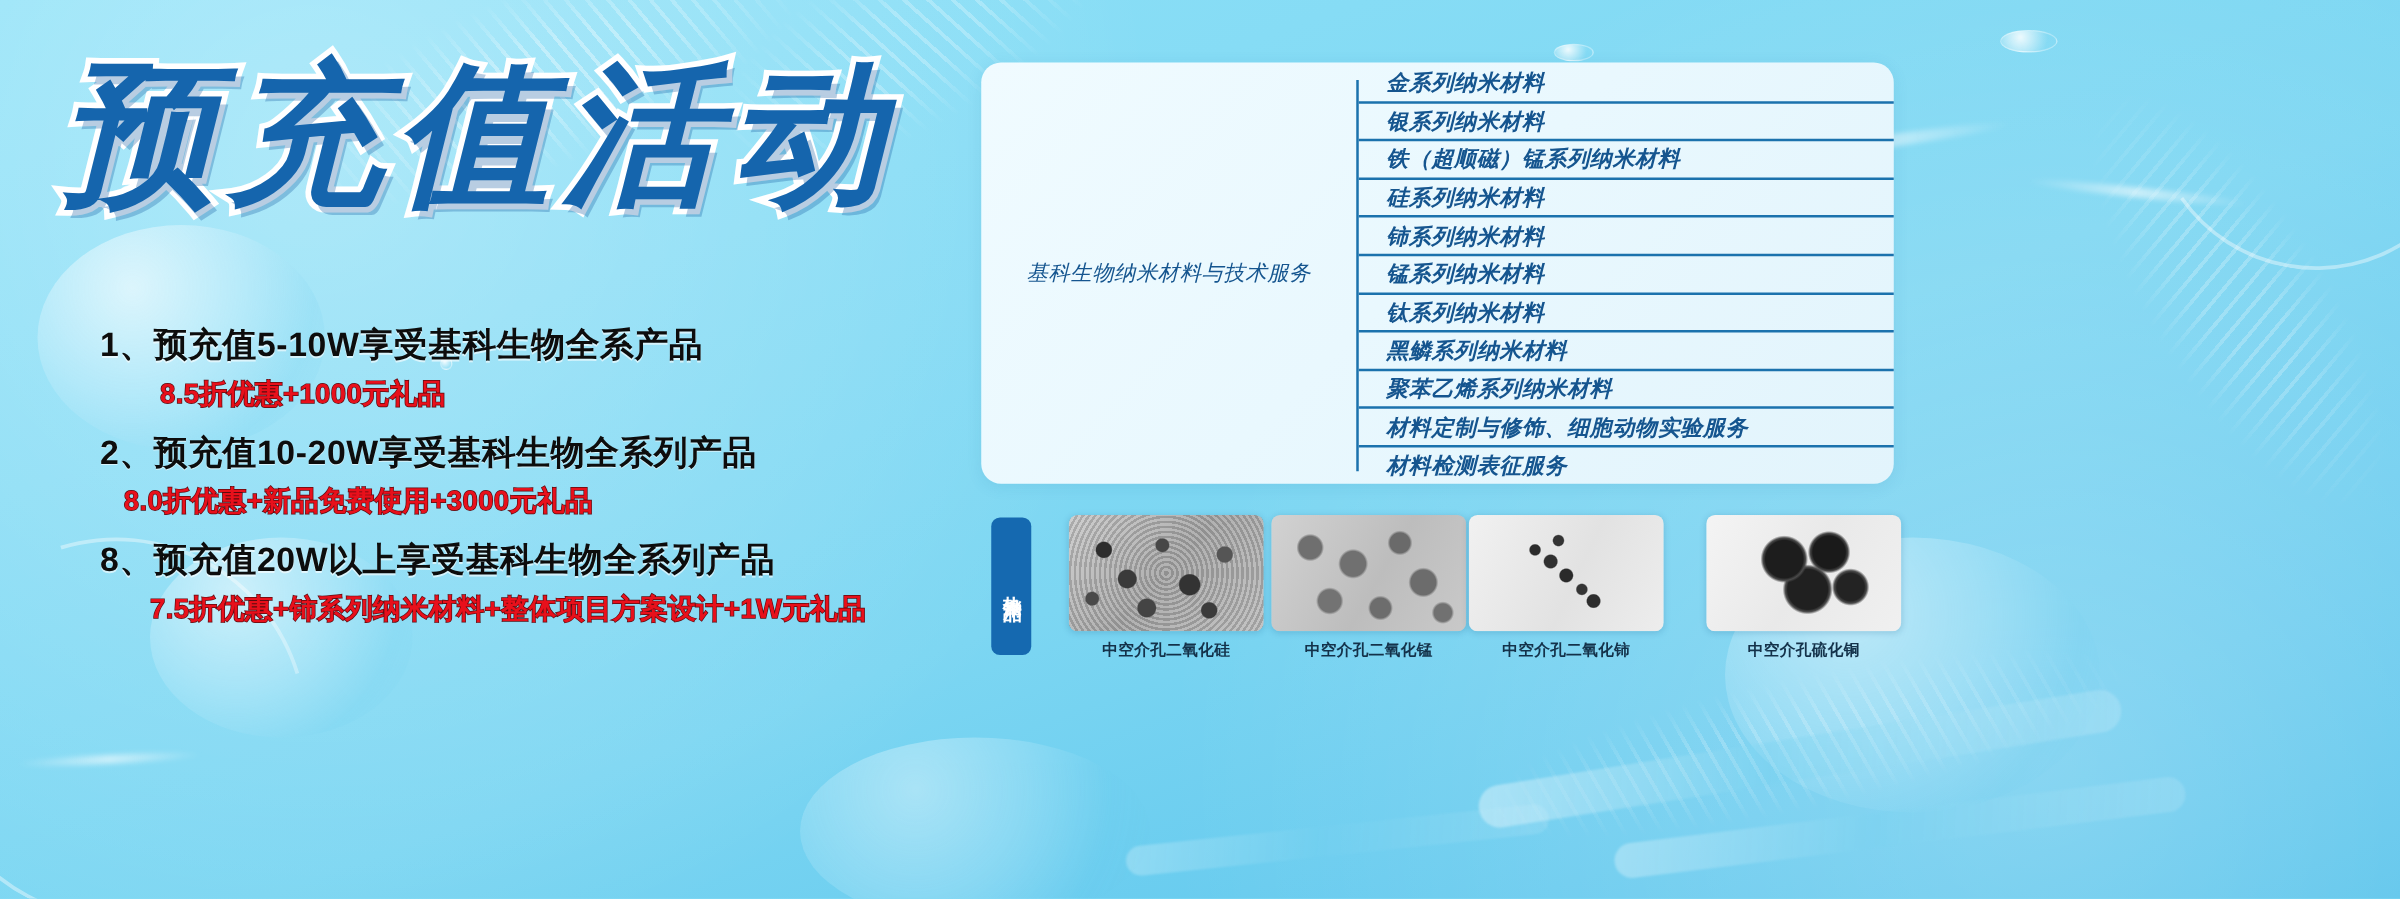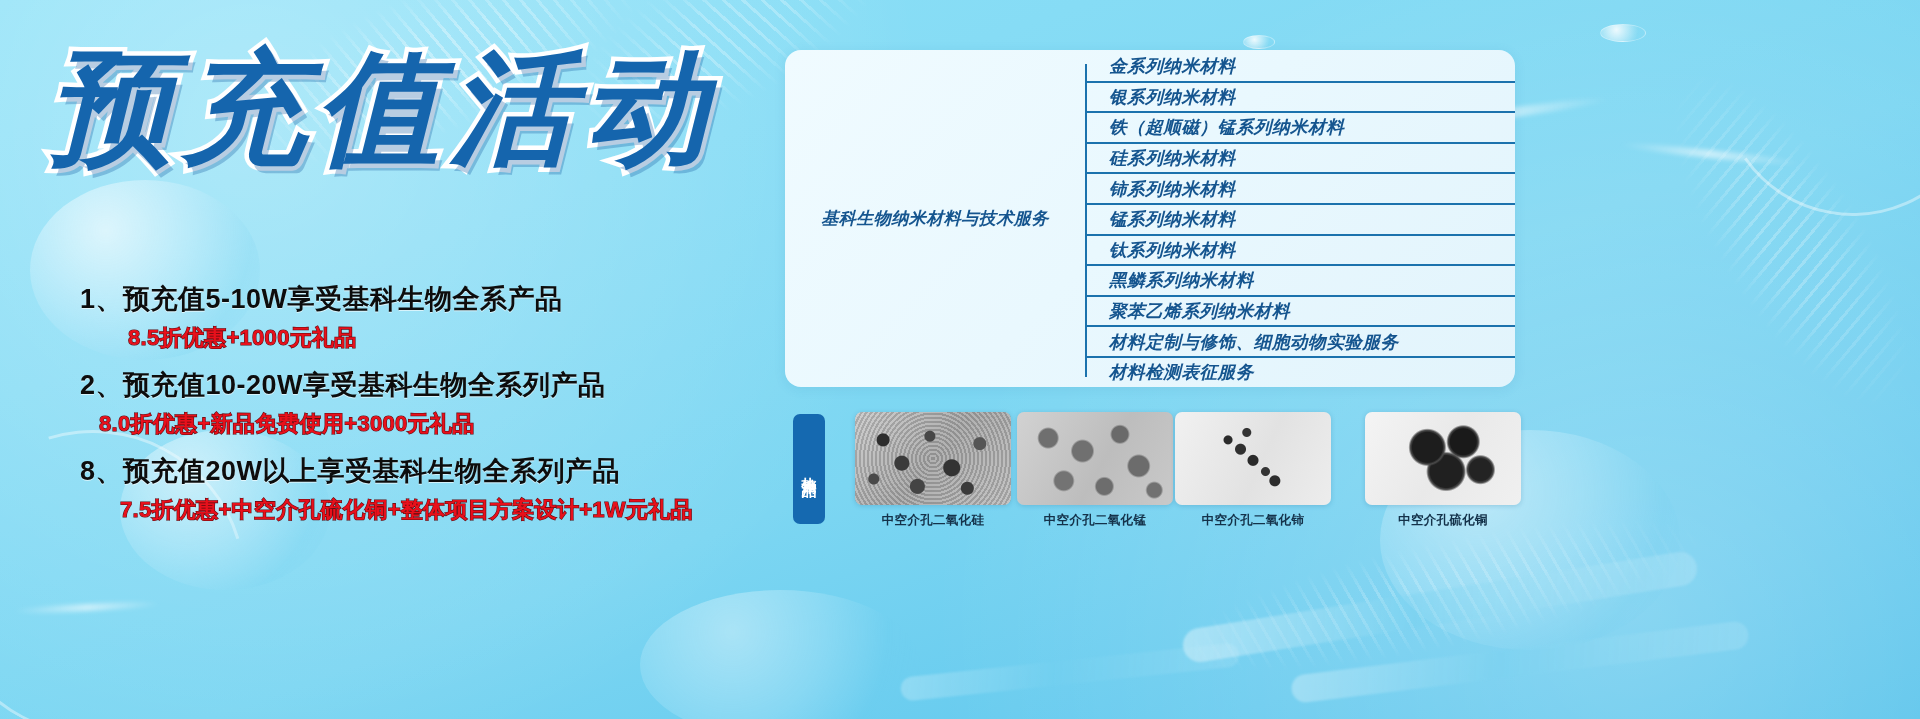--- a/index.html
+++ b/index.html
@@ -58,21 +58,21 @@
     font-size:124px;line-height:1;font-weight:bold;font-style:italic;
     letter-spacing:10px;
     color:#1565ad;
     -webkit-text-stroke:9px #ffffff;
     paint-order:stroke fill;
     text-shadow:5px 7px 0 rgba(21,90,160,.30);
     white-space:nowrap;
   }
 
   
-  #offers{position:absolute;left:80px;top:279px;width:740px;}
+  #offers{position:absolute;left:80px;top:256px;width:740px;}
   .offer{margin-bottom:10px;}
   .offer-title{
     font-size:27px;font-weight:bold;color:#0d0d0d;
     letter-spacing:.5px;line-height:1.5;
     text-shadow:0 1px 0 rgba(255,255,255,.6);
     white-space:nowrap;
   }
   .offer-detail{
     font-size:22px;font-weight:bold;color:#e8101b;
     letter-spacing:.3px;line-height:1.62;margin-left:46px;
@@ -90,21 +90,21 @@
     border-radius:16px;
     background:linear-gradient(135deg,#f0fbff 0%,#e9f8fe 48%,#e2f4fc 100%);
     box-shadow:0 2px 12px rgba(30,110,160,.10);
     display:flex;
   }
   #services-left{
     width:300px;display:flex;align-items:center;justify-content:center;
     padding:0 10px;box-sizing:border-box;
   }
   #services-left-label{
-    font-size:17px;font-weight:bold;font-style:italic;color:#15558f;
+    font-size:17px;font-weight:normal;font-style:italic;color:#15558f;
     letter-spacing:.5px;text-align:center;line-height:1.4;
     white-space:nowrap;
   }
   #services-divider{
     width:2px;background:#1b72ad;margin:14px 0 10px 0;flex:0 0 2px;
   }
   #services-list{
     flex:1;padding:2px 0 0 0;box-sizing:border-box;
     display:flex;flex-direction:column;
   }
@@ -227,21 +227,21 @@
     <div class="offer">
       <div class="offer-title">1、预充值5-10W享受基科生物全系产品</div>
       <div class="offer-detail">8.5折优惠+1000元礼品</div>
     </div>
     <div class="offer">
       <div class="offer-title">2、预充值10-20W享受基科生物全系列产品</div>
       <div class="offer-detail">8.0折优惠+新品免费使用+3000元礼品</div>
     </div>
     <div class="offer">
       <div class="offer-title">8、预充值20W以上享受基科生物全系列产品</div>
-      <div class="offer-detail">7.5折优惠+中空介孔硫化铜+整体项目方案设计+1W元礼品</div>
+      <div class="offer-detail">7.5折优惠+铈系列纳米材料+整体项目方案设计+1W元礼品</div>
     </div>
   </div>
 
   <div id="services-card">
     <div id="services-left">
       <div id="services-left-label">基科生物纳米材料与技术服务</div>
     </div>
     <div id="services-divider"></div>
     <div id="services-list">
       <div class="service-row">

